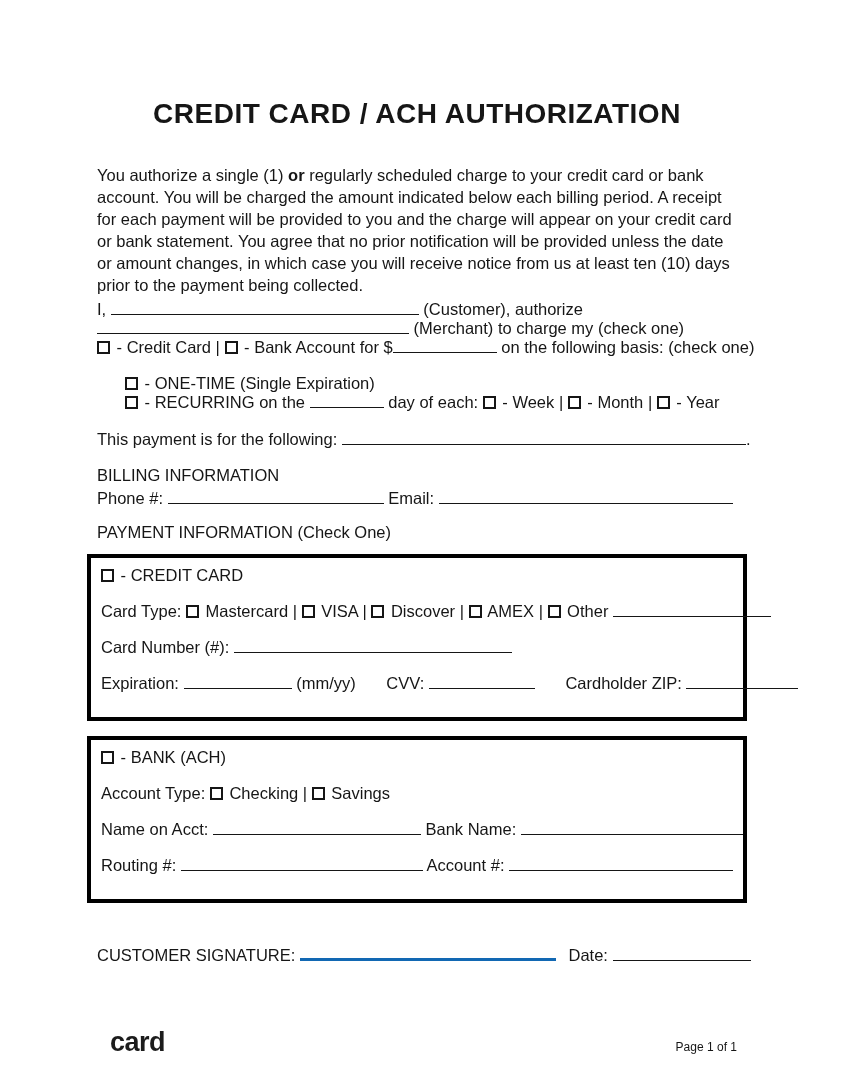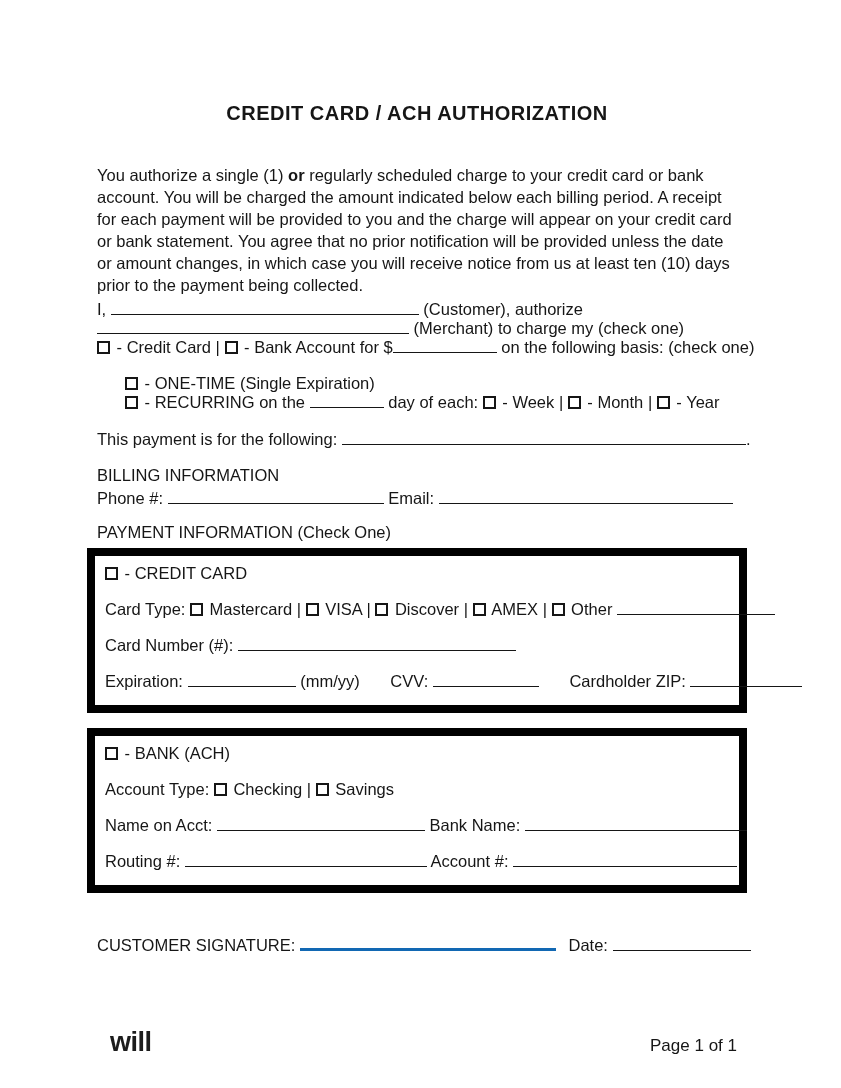--- a/index.html
+++ b/index.html
@@ -11,21 +11,21 @@
     background:#ffffff;
     font-family:"Liberation Sans", sans-serif;
     color:#161616;
     font-size:16.5px;
     overflow:hidden;
   }
   .content { padding:0 104px 0 97px; }
   .title {
     padding-top:97px;
     text-align:center;
-    font-size:20px;
+    font-size:28px;
     font-weight:bold;
     letter-spacing:.5px;
     line-height:33px;
   }
   .para { margin-top:34px; line-height:22px; }
   .b { font-weight:bold; }
   .row { line-height:19px; white-space:nowrap; }
   .mt-line  { margin-top:0; }
   .mt-block { margin-top:4px; }
   .mt-sec   { margin-top:17px; }
@@ -39,37 +39,37 @@
   .cb {
     display:inline-block;
     width:13px; height:13px;
     border:2px solid #161616;
     background:#fff;
     vertical-align:-1px;
     margin-right:2px;
   }
   .heading { font-weight:normal; }
   .boxed {
-    border:8px solid #000000;
-    margin:6px -10px 0 -10px;
-    padding:8px 12px 14px 10px;
+    border:4px solid #000000;
+    margin:12px -10px 0 -10px;
+    padding:8px 12px 24px 10px;
   }
   .boxed .row + .row { margin-top:17px; }
   .sig-line { border-bottom:3px solid #1268b3; height:14px; }
   .sig-row { margin-top:43px; }
   .footer {
     position:absolute;
     left:0; right:0; bottom:30px;
     padding:0 104px 0 110px;
     display:flex;
     justify-content:space-between;
     align-items:baseline;
   }
   .logo { font-size:27px; font-weight:bold; color:#1c1c1c; letter-spacing:-.5px; }
-  .pagenum { font-size:17px; }
+  .pagenum { font-size:12px; }
   .gap-l { margin-left:26px; }
 </style>
 </head>
 <body>
 
 <div class="page">
   <div class="content">
 
     <div class="title">CREDIT CARD / ACH AUTHORIZATION</div>
 
@@ -196,16 +196,16 @@
       <span class="heading">CUSTOMER SIGNATURE:</span>
       <span class="blank sig-line" style="width:256px"></span>
       <span style="margin-left:8px">Date:</span>
       <span class="blank" style="width:138px"></span>
     </div>
 
 
   </div>
 
   <div class="footer">
-    <span class="logo">will</span>
+    <span class="logo">card</span>
     <span class="pagenum">Page 1 of 1</span>
   </div>
 </div>
 
 </body></html>

